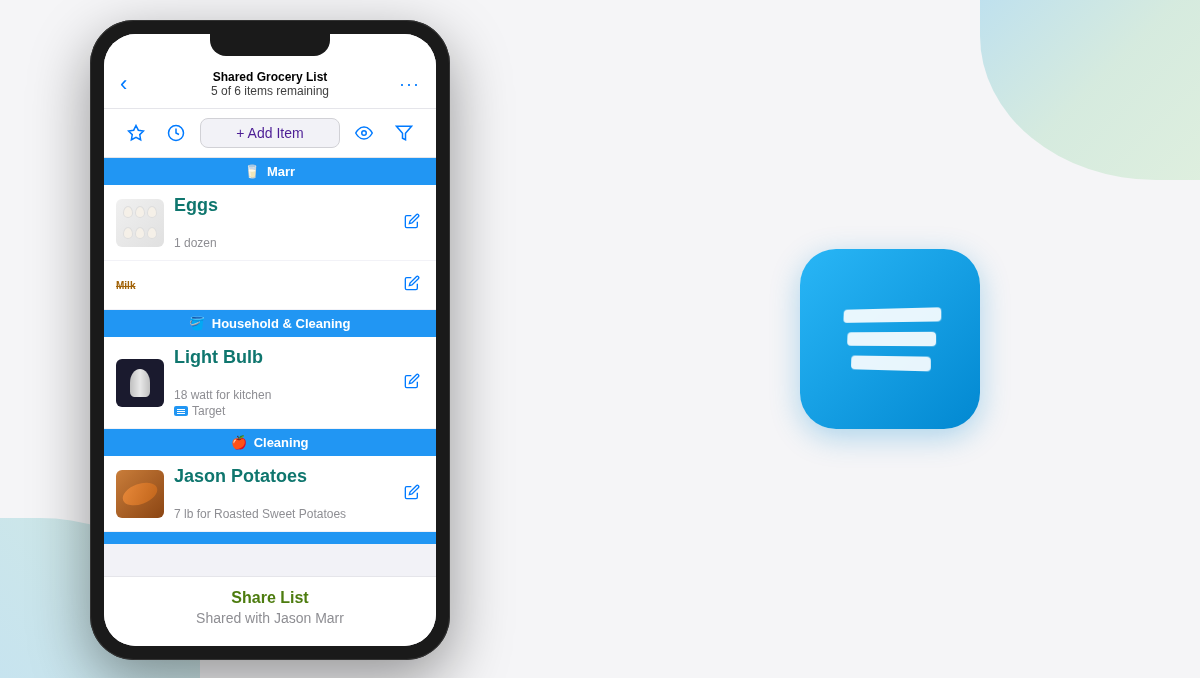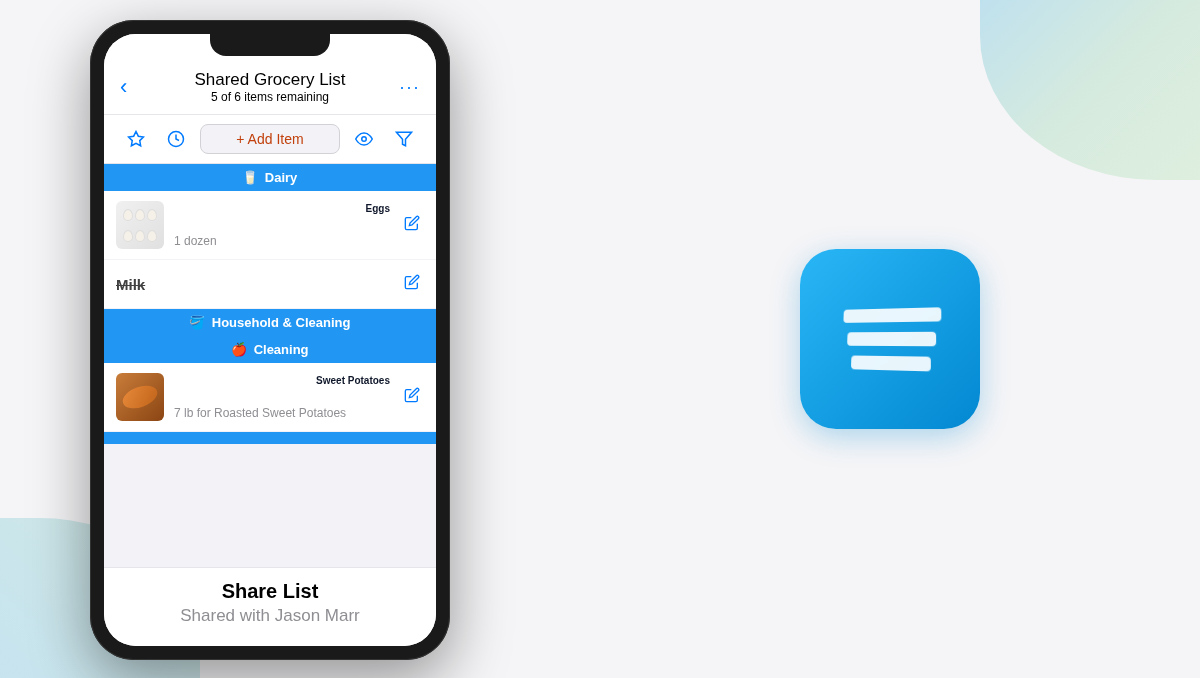--- a/index.html
+++ b/index.html
@@ -95,28 +95,28 @@
       font-size: 22px;
       width: 30px;
     }
 
     .header-center {
       text-align: center;
       flex: 1;
     }
 
     .header-title {
-      font-size: 17px;
-      font-weight: 400;
+      font-size: 12px;
+      font-weight: 700;
       color: #000;
     }
 
     .header-subtitle {
       font-size: 12px;
-      color: #000000;
+      color: #404040;
     }
 
     .header-more {
       color: #007AFF;
       font-size: 18px;
       width: 30px;
       text-align: right;
       letter-spacing: 1px;
     }
 
@@ -140,21 +140,21 @@
       justify-content: center;
     }
 
     .add-item-btn {
       flex: 1;
       background: #f2f2f7;
       border: 1px solid #d1d1d6;
       border-radius: 8px;
       padding: 6px 12px;
       font-size: 14px;
-      color: #c2410c;
+      color: #4c1d95;
       display: flex;
       align-items: center;
       justify-content: center;
       gap: 4px;
     }
 
     
     .list-scroll {
       flex: 1;
       overflow: hidden;
@@ -244,30 +244,29 @@
       display: flex;
       align-items: center;
       justify-content: center;
     }
 
     .item-info {
       flex: 1;
     }
 
     .item-name {
+      font-size: 18px;
+      font-weight: 600;
+      color: #0f766e;
+    }
+
+    .item-name-strikethrough {
       font-size: 10px;
       font-weight: 600;
-      color: #0f172a;
-      text-align: right;
-    }
-
-    .item-name-strikethrough {
-      font-size: 15px;
-      font-weight: 600;
-      color: #404040;
+      color: #a16207;
       text-decoration: line-through;
     }
 
     .item-detail {
       font-size: 12px;
       color: #8e8e93;
       margin-top: 20px;
     }
 
     .item-store {
@@ -311,27 +310,27 @@
     .app-footer {
       background: #ffffff;
       padding: 12px 16px 20px;
       border-top: 1px solid #e5e5ea;
       display: flex;
       flex-direction: column;
       align-items: center;
     }
 
     .share-list-btn {
-      color: #000000;
-      font-size: 20px;
+      color: #4d7c0f;
+      font-size: 16px;
       font-weight: 600;
     }
 
     .shared-with {
-      font-size: 17px;
+      font-size: 14px;
       color: #8e8e93;
       margin-top: 3px;
     }
 
     
     .app-logo-wrapper {
       position: absolute;
       right: 220px;
       top: 50%;
       transform: translateY(-50%);
@@ -411,21 +410,21 @@
             <svg width="18" height="18" viewBox="0 0 24 24" fill="none" stroke="#007AFF" stroke-width="2">
               <polygon points="22,3 2,3 10,12.46 10,19 14,21 14,12.46"></polygon>
             </svg>
           </div>
         </div>
 
         <div class="list-scroll">
 
           <div class="category-header">
             <span class="category-icon">🥛</span>
-            <span>Dairy</span>
+            <span>Marr</span>
           </div>
 
           <div class="list-item">
             <div class="item-thumbnail item-thumb-eggs">
               <div class="egg-dot"></div>
               <div class="egg-dot"></div>
               <div class="egg-dot"></div>
               <div class="egg-dot"></div>
               <div class="egg-dot"></div>
               <div class="egg-dot"></div>
@@ -452,33 +451,52 @@
                 <path d="M18.5 2.5a2.121 2.121 0 0 1 3 3L12 15l-4 1 1-4 9.5-9.5z"></path>
               </svg>
             </div>
           </div>
 
           <div class="category-header">
             <span class="category-icon">🪣</span>
             <span>Household &amp; Cleaning</span>
           </div>
 
+          <div class="list-item">
+            <div class="item-thumbnail item-thumb-lightbulb">
+              <div class="bulb-shape"></div>
+            </div>
+            <div class="item-info">
+              <div class="item-name">Light Bulb</div>
+              <div class="item-detail">18 watt for kitchen</div>
+              <div class="item-store">
+                <div class="store-icon"></div>
+                <span class="store-name">Target</span>
+              </div>
+            </div>
+            <div class="item-edit-btn">
+              <svg width="16" height="16" viewBox="0 0 24 24" fill="none" stroke="#007AFF" stroke-width="2">
+                <path d="M11 4H4a2 2 0 0 0-2 2v14a2 2 0 0 0 2 2h14a2 2 0 0 0 2-2v-7"></path>
+                <path d="M18.5 2.5a2.121 2.121 0 0 1 3 3L12 15l-4 1 1-4 9.5-9.5z"></path>
+              </svg>
+            </div>
+          </div>
 
           <div class="category-header">
             <span class="category-icon">🍎</span>
             <span>Cleaning</span>
           </div>
 
 
           <div class="list-item">
             <div class="item-thumbnail item-thumb-sweetpotato">
               <div style="width:36px; height:20px; background:linear-gradient(135deg,#e8893a,#c0641a); border-radius:50%; transform:rotate(-20deg);"></div>
             </div>
             <div class="item-info">
-              <div class="item-name">Sweet Potatoes</div>
+              <div class="item-name">Jason Potatoes</div>
               <div class="item-detail">7 lb for Roasted Sweet Potatoes</div>
             </div>
             <div class="item-edit-btn">
               <svg width="16" height="16" viewBox="0 0 24 24" fill="none" stroke="#007AFF" stroke-width="2">
                 <path d="M11 4H4a2 2 0 0 0-2 2v14a2 2 0 0 0 2 2h14a2 2 0 0 0 2-2v-7"></path>
                 <path d="M18.5 2.5a2.121 2.121 0 0 1 3 3L12 15l-4 1 1-4 9.5-9.5z"></path>
               </svg>
             </div>
           </div>
 

